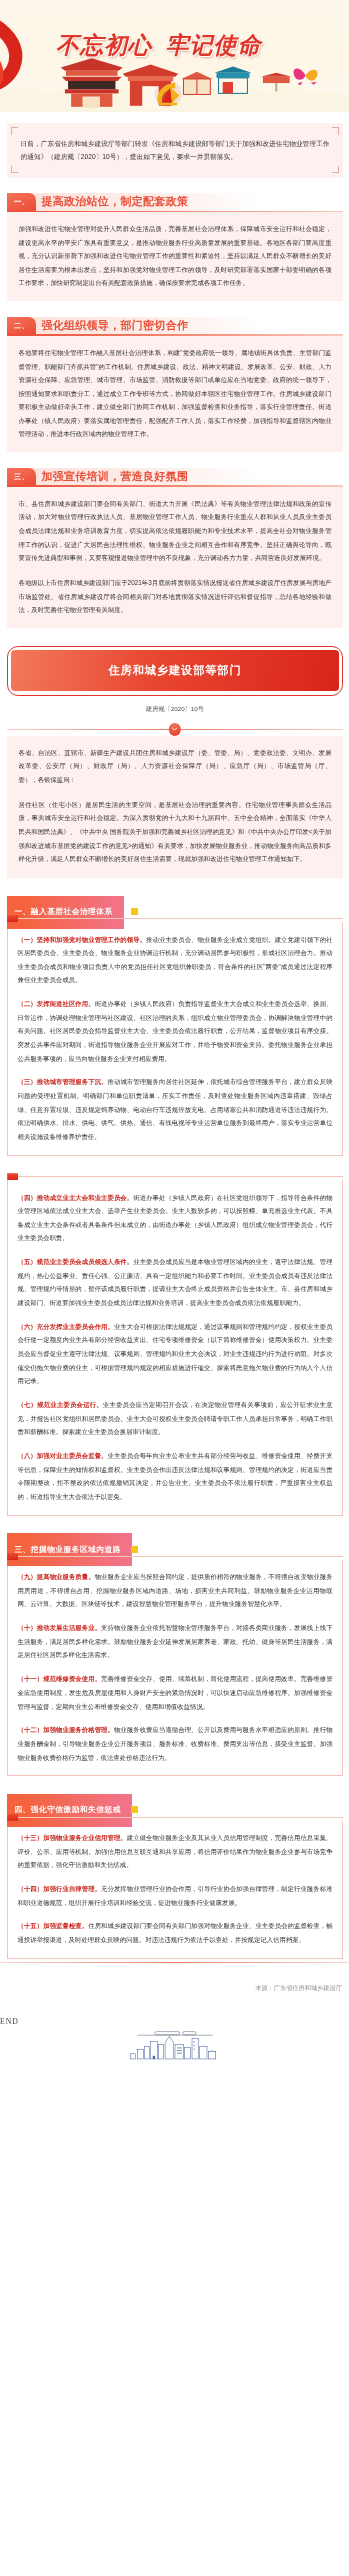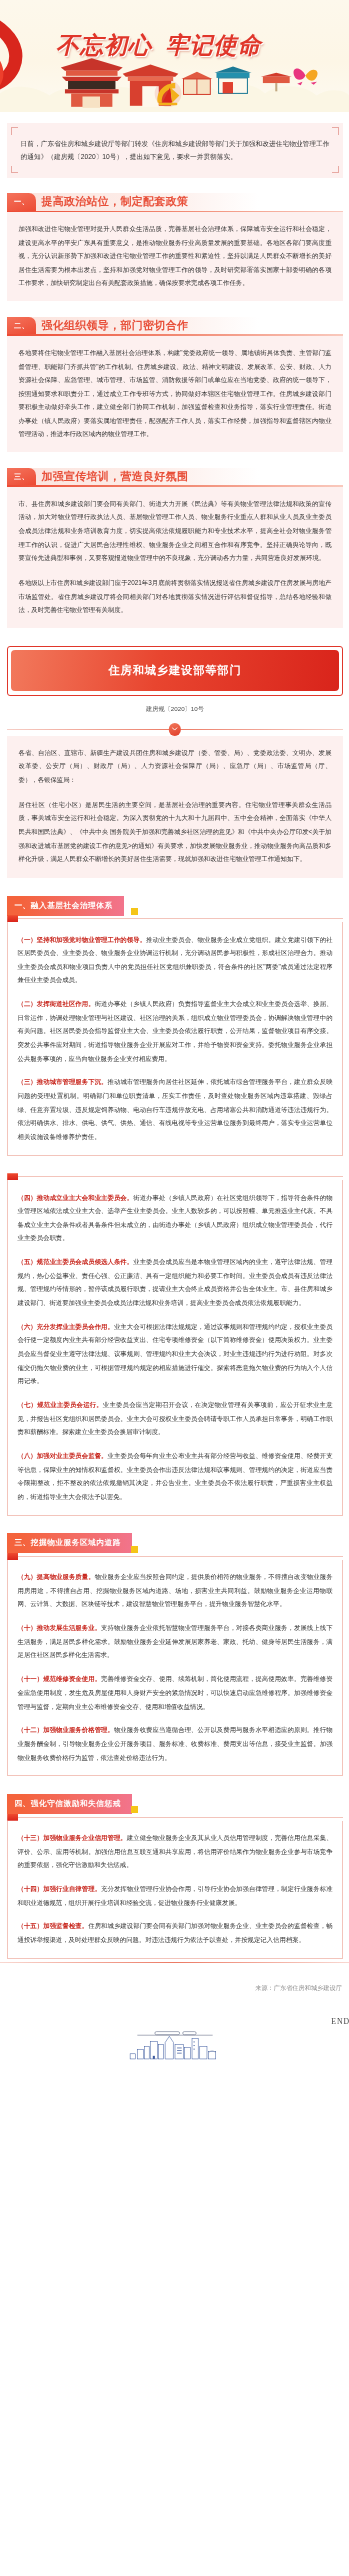--- a/index.html
+++ b/index.html
@@ -70,21 +70,21 @@
   }
   .secA-rule { height:1.3px; background:linear-gradient(90deg,#ec4b34 0%,#f28e78 55%,#f9c9bd 100%); }
   .secA-body {
     background:#fdf0ef; padding:10.3px 11.3px 11.3px 11.3px;
   }
   .secA-body p { font-size:6.4px; line-height:2.12; text-align:justify; color:#2f2f2f; }
 
   
   .titlecard-wrap { margin:17.5px 7.2px 0 7.2px; position:relative; }
   .titlecard-frame {
-    border:0.8px solid #e0362a; border-radius:3px; padding:3.1px;
+    border:0.8px solid #e0362a; border-radius:11px; padding:3.1px;
   }
   .titlecard {
     background:linear-gradient(100deg,#f2795c 0%,#e8452f 45%,#d9241b 100%);
     border-radius:4.1px; padding:11.3px 8.2px 12.4px 8.2px; text-align:center;
   }
   .titlecard .l1 {
     color:#fff; font-size:11.3px; font-weight:bold; letter-spacing:0.8px; line-height:1.6;
   }
   .titlecard .l2 {
     color:#fff; font-size:11.3px; font-weight:bold; letter-spacing:0.3px; line-height:1.6;
@@ -109,21 +109,21 @@
 
   
   .pinkblock { background:#fdf0ef; padding:10.3px 11.3px 12.4px 11.3px; }
   .pinkblock p { font-size:6.4px; line-height:2.12; text-align:justify; color:#2f2f2f; }
   .pinkblock p + p { margin-top:11.3px; }
 
   
   .secB { margin-top:17.5px; }
   .secB-tabrow { position:relative; height:19.6px; }
   .secB-tab {
-    position:absolute; left:0; top:0; height:20px;
+    position:absolute; left:0; top:0; height:33px;
     padding:0 11.3px 0 7.2px;
     background:linear-gradient(90deg,#f4633c 0%,#f4633c 12%,#f2748c 100%);
     color:#fff; font-size:7.7px; font-weight:bold; letter-spacing:0.5px;
     display:flex; align-items:center;
   }
   .secB-square {
     position:absolute; top:12.4px; width:7.2px; height:7.2px; background:#f5c518;
   }
   .secB-bar { position:relative; height:7.2px; }
   .secB-bar .flag {
@@ -140,21 +140,21 @@
     padding:10.3px 9.3px 11.3px 9.3px; background:#fff;
   }
   .secB-body p { font-size:6.4px; line-height:2.12; text-align:justify; color:#2f2f2f; }
   .secB-body p + p { margin-top:10.3px; }
   .lead { color:#c8281f; font-weight:bold; }
 
   
   .source {
     text-align:right; font-size:6.2px; color:#8a8a8a; padding:20.6px 8.2px 0 8.2px;
   }
-  .endblock { text-align:right; padding:24px 0 20.6px 0; }
+  .endblock { text-align:left; padding:24px 0 20.6px 0; }
   .endblock .endtext {
     font-size:7.7px; color:#3f3f3f; letter-spacing:1px; font-family:"Liberation Serif",serif;
   }
   .endblock svg { display:block; margin:3.1px auto 0 auto; }
   .topline { height:1px; background:linear-gradient(90deg,#f9d8d1,#ec7a64,#f9d8d1); margin-top:3.1px; }
 </style>
 </head>
 <body>
 
 <div class="page">

